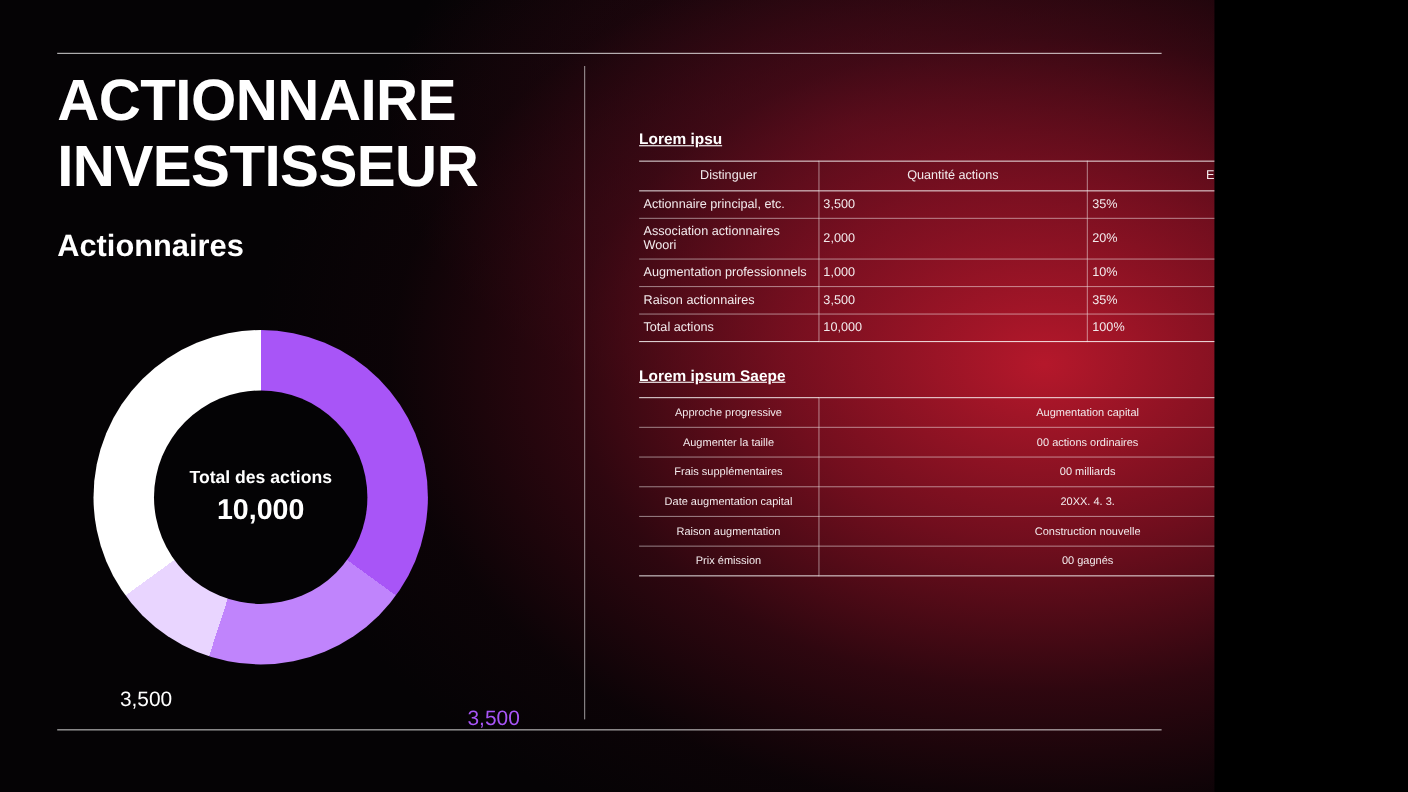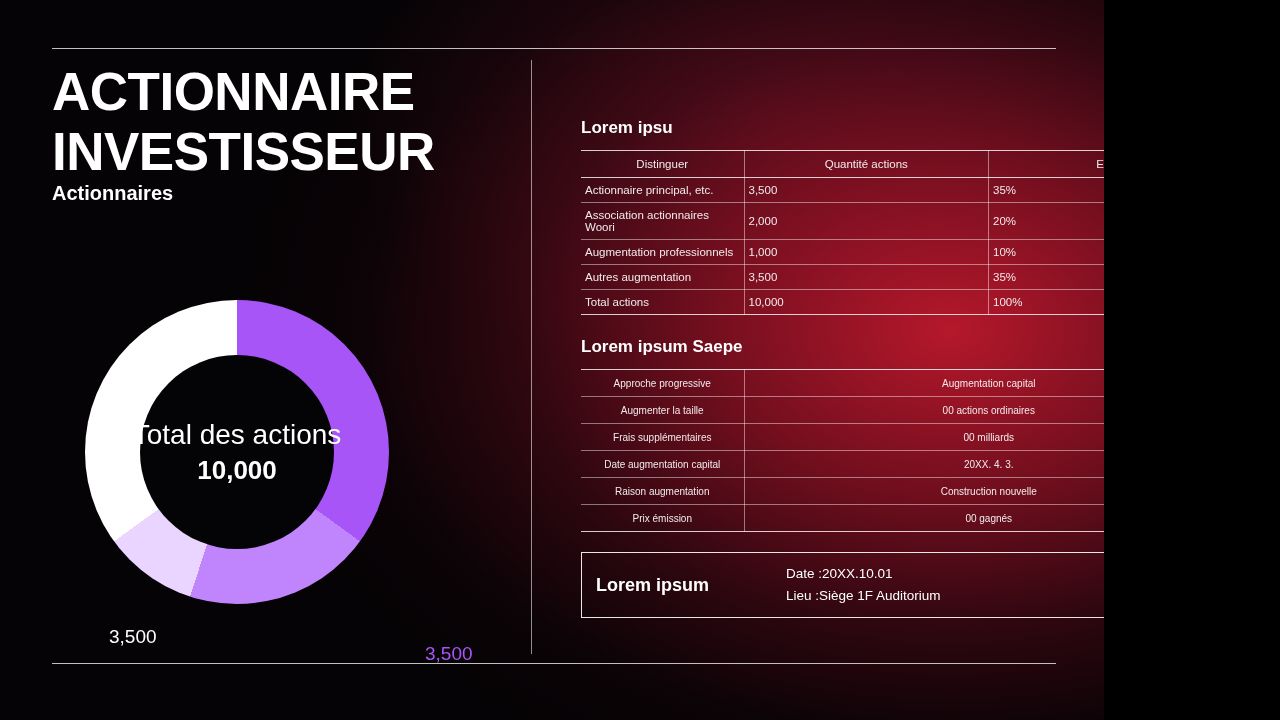--- a/index.html
+++ b/index.html
@@ -52,21 +52,22 @@
   }
   .title {
     font-size: 53px;
     font-weight: bold;
     line-height: 1.13;
     letter-spacing: -0.5px;
     margin: 0;
     color: #ffffff;
   }
   .subtitle {
-    font-size: 20px;
+    margin-top: 26px;
+    font-size: 28px;
     font-weight: bold;
     color: #ffffff;
   }
 
   .donut-wrap {
     position: absolute;
     left: 52px;
     top: 275px;
     width: 460px;
     height: 360px;
@@ -86,22 +87,22 @@
     width: 194px;
     height: 194px;
     border-radius: 50%;
     background: #040305;
     display: flex;
     flex-direction: column;
     align-items: center;
     justify-content: center;
   }
   .donut-hole .lbl {
-    font-size: 28px;
-    font-weight: normal;
+    font-size: 16px;
+    font-weight: bold;
     color: #fff;
     white-space: nowrap;
   }
   .donut-hole .val {
     font-size: 26px;
     font-weight: bold;
     color: #fff;
     margin-top: 4px;
   }
   .dlabel {
@@ -112,24 +113,25 @@
   .dl-left      { left: 57px;  top: 351px; color: #ffffff; }
 
   
   .right {
     position: absolute;
     left: 581px;
     top: 118px;
     width: 652px;
   }
   .sec-title {
-    font-size: 17px;
+    font-size: 14px;
     font-weight: bold;
     color: #ffffff;
     margin: 0 0 12px 0;
+    text-decoration: underline;
   }
   table {
     width: 100%;
     border-collapse: collapse;
     font-size: 11.5px;
     color: #f2eaec;
   }
   .t1 th, .t1 td {
     padding: 6px 4px;
     border-bottom: 1px solid rgba(255,255,255,0.45);
@@ -226,21 +228,21 @@
             <td class="c1">Association actionnaires Woori</td>
             <td class="c2">2,000</td>
             <td class="c3">20%</td>
           </tr>
           <tr>
             <td class="c1">Augmentation professionnels</td>
             <td class="c2">1,000</td>
             <td class="c3">10%</td>
           </tr>
           <tr>
-            <td class="c1">Autres augmentation</td>
+            <td class="c1">Raison actionnaires</td>
             <td class="c2">3,500</td>
             <td class="c3">35%</td>
           </tr>
           <tr>
             <td class="c1">Total actions</td>
             <td class="c2">10,000</td>
             <td class="c3">100%</td>
           </tr>
         </tbody>
     </table>
@@ -268,21 +270,14 @@
             <td class="k">Raison augmentation</td>
             <td class="v">Construction nouvelle</td>
           </tr>
           <tr>
             <td class="k">Prix émission</td>
             <td class="v">00 gagnés</td>
           </tr>
         </tbody>
     </table>
 
-    <div class="footbox">
-      <div class="fb-title">Lorem ipsum</div>
-      <div class="fb-lines">
-        <div>Date :20XX.10.01</div>
-        <div>Lieu :Siège 1F Auditorium</div>
-      </div>
-    </div>
   </div>
 </div>
 
 </body></html>

